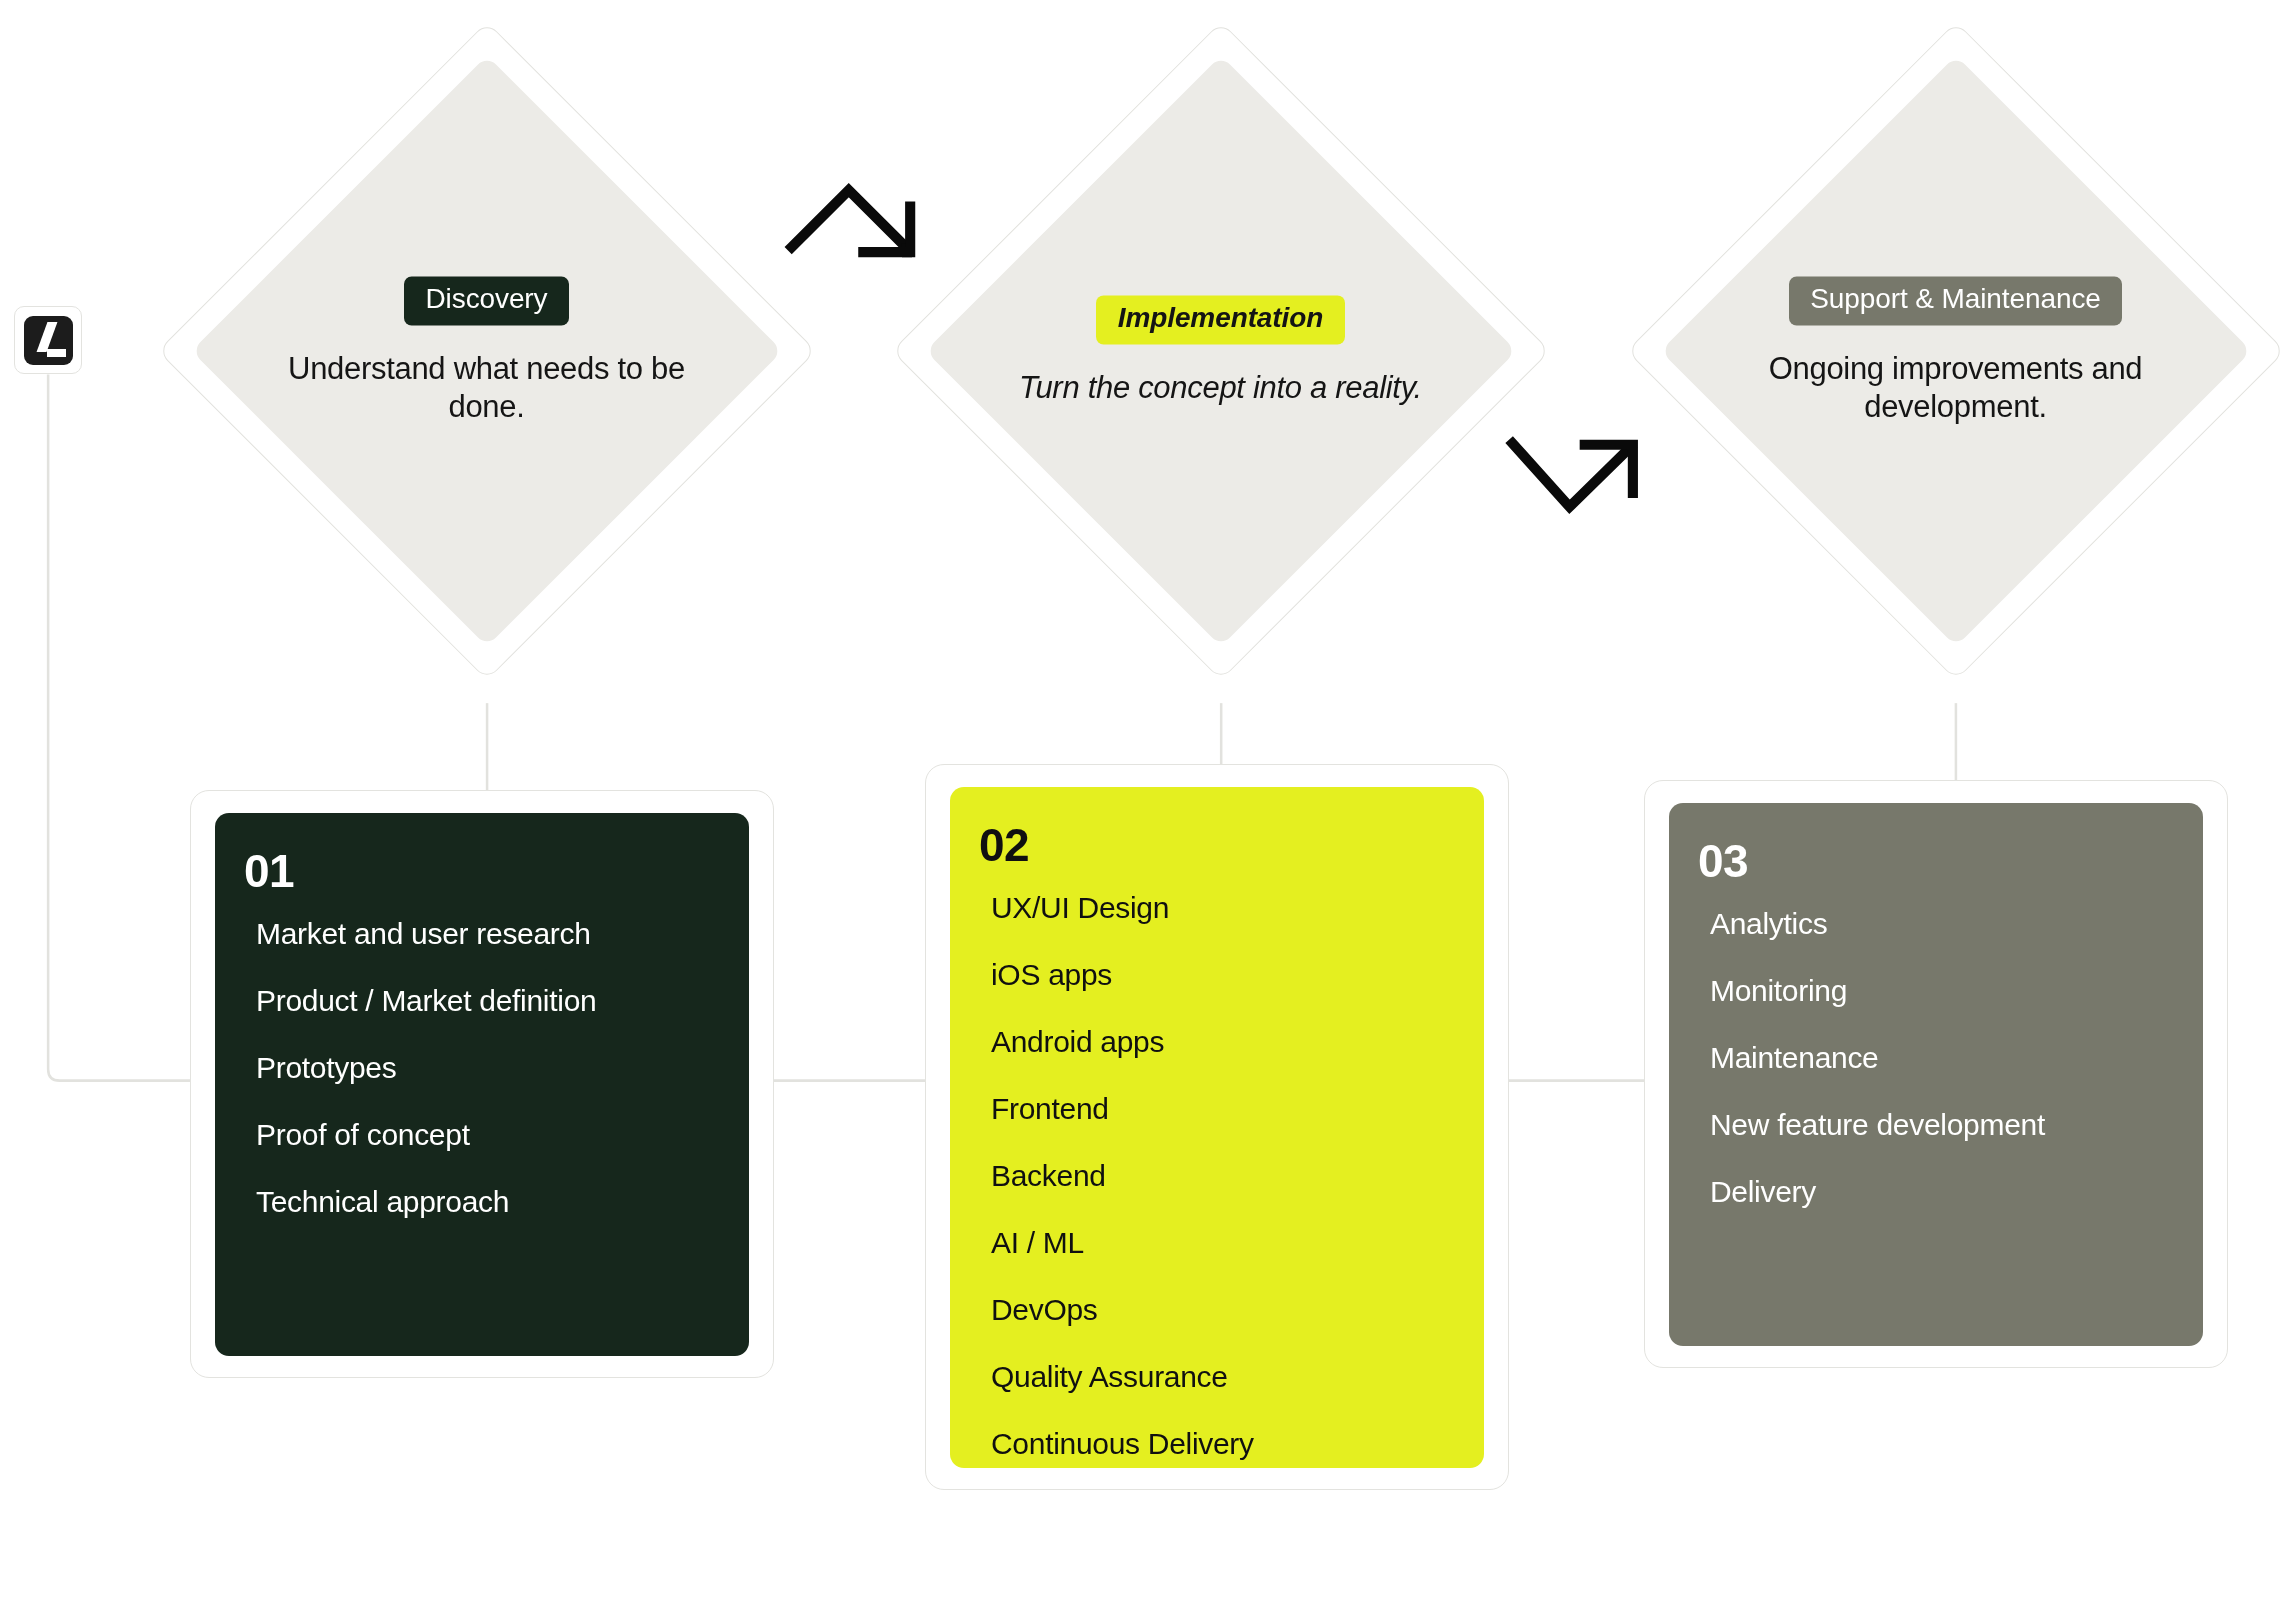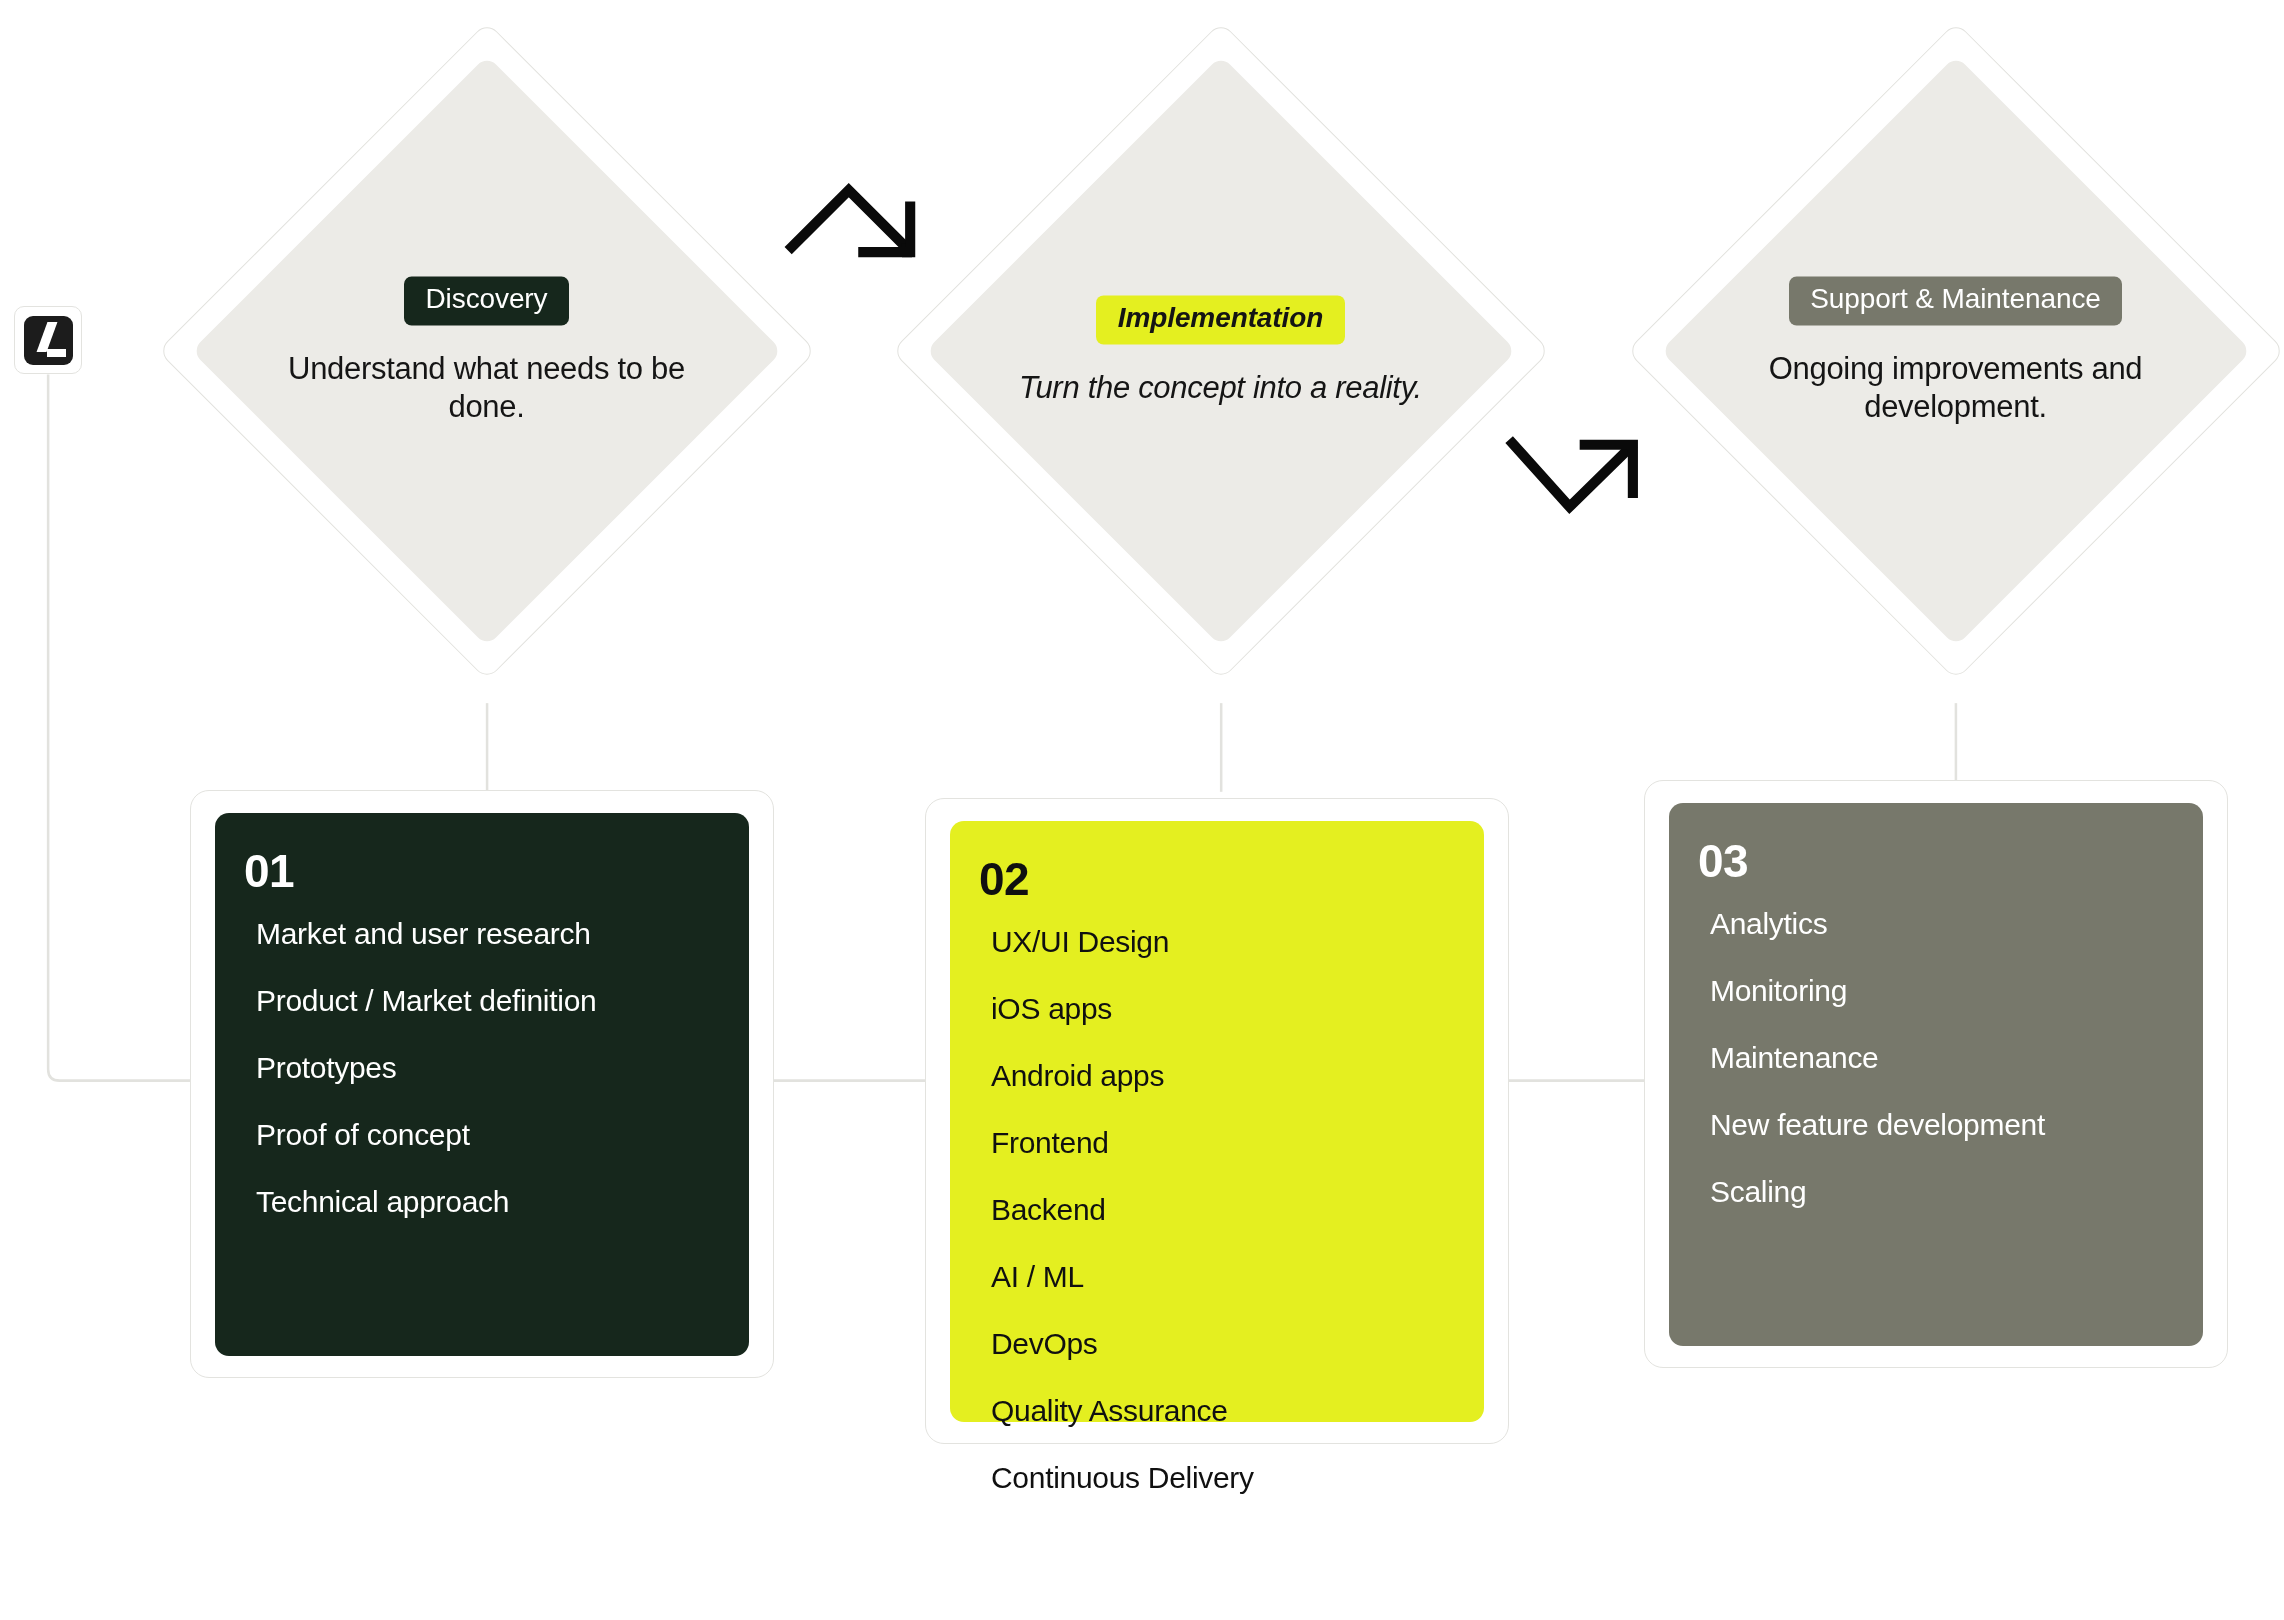--- a/index.html
+++ b/index.html
@@ -245,21 +245,21 @@
       <ul class="card-list">
         <li>Market and user research</li>
         <li>Product / Market definition</li>
         <li>Prototypes</li>
         <li>Proof of concept</li>
         <li>Technical approach</li>
       </ul>
     </div>
   </div>
 
-  <div class="card-frame" style="left:925px; top:798px; width:584px; height:646px;">
+  <div class="card-frame" style="left:925px; top:764px; width:584px; height:726px;">
     <div class="card-panel yellow">
       <div class="card-number">02</div>
       <ul class="card-list">
         <li>UX/UI Design</li>
         <li>iOS apps</li>
         <li>Android apps</li>
         <li>Frontend</li>
         <li>Backend</li>
         <li>AI / ML</li>
         <li>DevOps</li>
@@ -270,19 +270,19 @@
   </div>
 
   <div class="card-frame" style="left:1644px; top:780px; width:584px; height:588px;">
     <div class="card-panel olive">
       <div class="card-number">03</div>
       <ul class="card-list">
         <li>Analytics</li>
         <li>Monitoring</li>
         <li>Maintenance</li>
         <li>New feature development</li>
-        <li>Scaling</li>
+        <li>Delivery</li>
       </ul>
     </div>
   </div>
 
 </div>
 
 
 </body></html>

